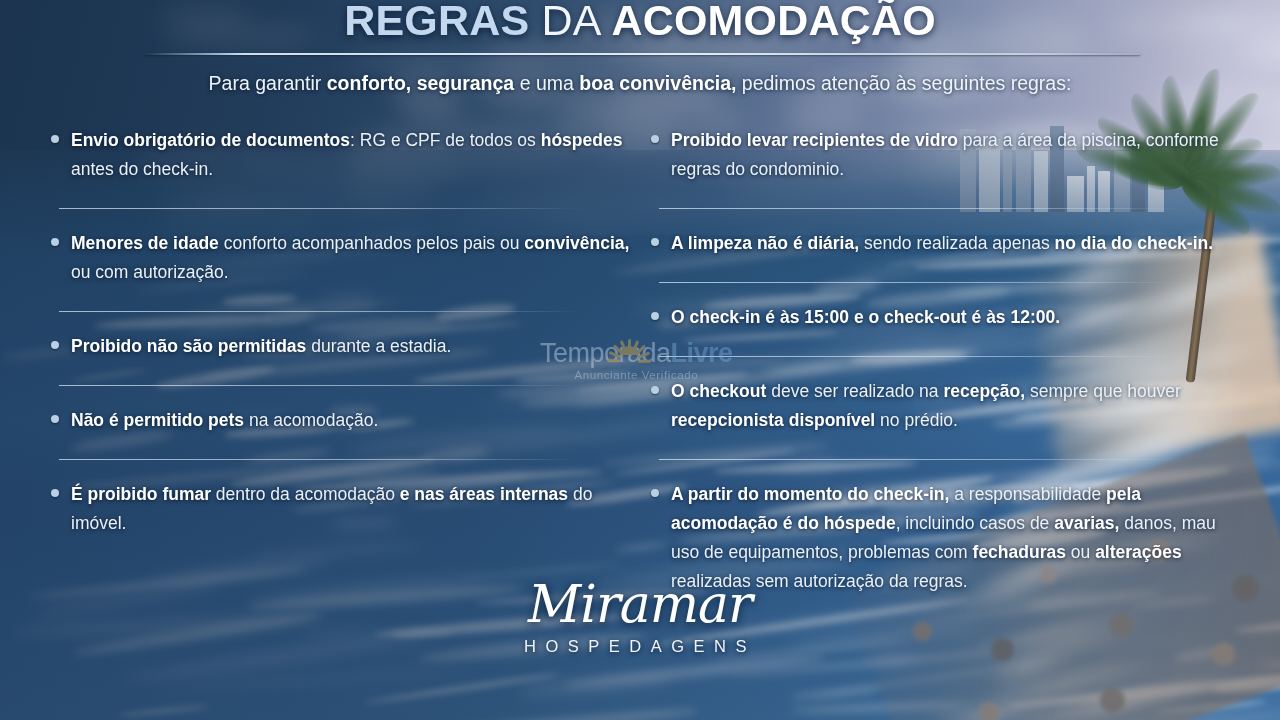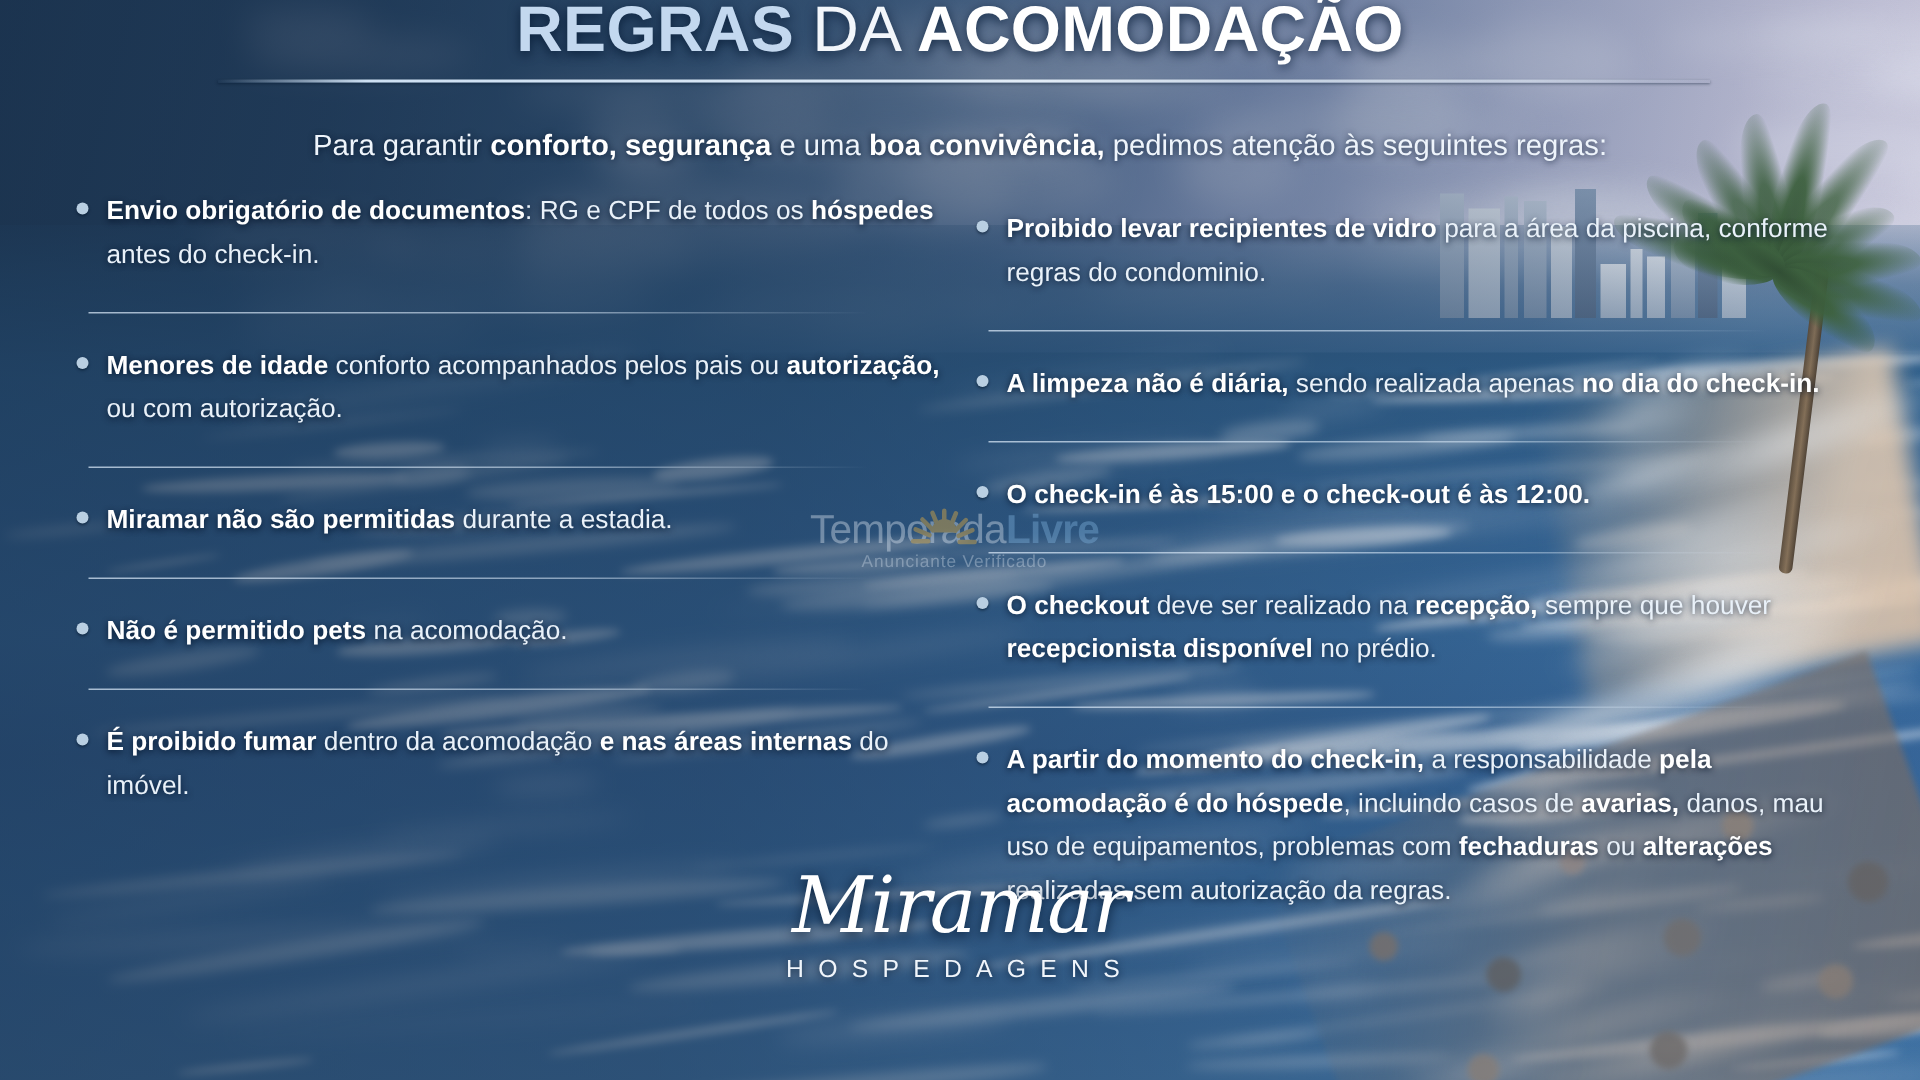--- a/index.html
+++ b/index.html
@@ -116,21 +116,21 @@
   .title .t2{font-weight:normal;color:#f2f6fb;}
   .title .t3{font-weight:bold;color:#ffffff;}
 
   .title-rule{
     position:absolute;top:53px;left:145px;width:995px;height:2px;
     background:linear-gradient(90deg,rgba(200,225,250,0) 0%,rgba(214,232,250,.95) 10%,rgba(232,242,252,.95) 55%,rgba(232,242,252,.55) 88%,rgba(232,242,252,0) 100%);
     box-shadow:0 1px 2px rgba(0,20,40,.45);
   }
 
   .intro{
-    position:absolute;top:86px;left:0;right:0;text-align:center;
+    position:absolute;top:72px;left:0;right:0;text-align:center;
     font-size:19.5px;color:#eef4fb;white-space:nowrap;
     text-shadow:0 1px 4px rgba(0,18,40,.8);
   }
   .intro b{font-weight:bold;color:#ffffff;}
 
   .cols{position:absolute;top:126px;left:0;right:0;height:420px;}
   .col{position:absolute;top:0;}
   .col-left{left:45px;width:600px;}
   .col-right{left:645px;width:600px;}
 
@@ -481,49 +481,49 @@
 
         <div class="item" style="margin-top:0;">
           <span class="bullet"></span>
           <p><b>Envio obrigatório de documentos</b><span>: RG e CPF de todos os </span><b>hóspedes</b><span> antes do check-in.</span></p>
         </div>
 
         <div class="rule" style="margin-top:24px;"></div>
 
         <div class="item" style="margin-top:20px;">
           <span class="bullet"></span>
-          <p><b>Menores de idade</b><span> conforto acompanhados pelos pais ou </span><b>autorização,</b><span> ou com autorização.</span></p>
+          <p><b>Menores de idade</b><span> conforto acompanhados pelos pais ou </span><b>convivência,</b><span> ou com autorização.</span></p>
         </div>
 
         <div class="rule" style="margin-top:24px;"></div>
 
         <div class="item" style="margin-top:20px;">
           <span class="bullet"></span>
-          <p><b>Miramar não são permitidas</b><span> durante a estadia.</span></p>
+          <p><b>Proibido não são permitidas</b><span> durante a estadia.</span></p>
         </div>
 
         <div class="rule" style="margin-top:24px;"></div>
 
         <div class="item" style="margin-top:20px;">
           <span class="bullet"></span>
           <p><b>Não é permitido pets</b><span> na acomodação.</span></p>
         </div>
 
         <div class="rule" style="margin-top:24px;"></div>
 
         <div class="item" style="margin-top:20px;">
           <span class="bullet"></span>
           <p><b>É proibido fumar</b><span> dentro da acomodação </span><b>e nas áreas internas</b><span> do imóvel.</span></p>
         </div>
 
       </div>
 
       <div class="col col-right">
 
-        <div class="item" style="margin-top:12px;">
+        <div class="item" style="margin-top:0;">
           <span class="bullet"></span>
           <p><b>Proibido levar recipientes de vidro</b><span> para a área da piscina, conforme regras do condominio.</span></p>
         </div>
 
         <div class="rule r-right" style="margin-top:24px;"></div>
 
         <div class="item" style="margin-top:20px;">
           <span class="bullet"></span>
           <p><b>A limpeza não é diária,</b><span> sendo realizada apenas </span><b>no dia do check-in.</b></p>
         </div>

